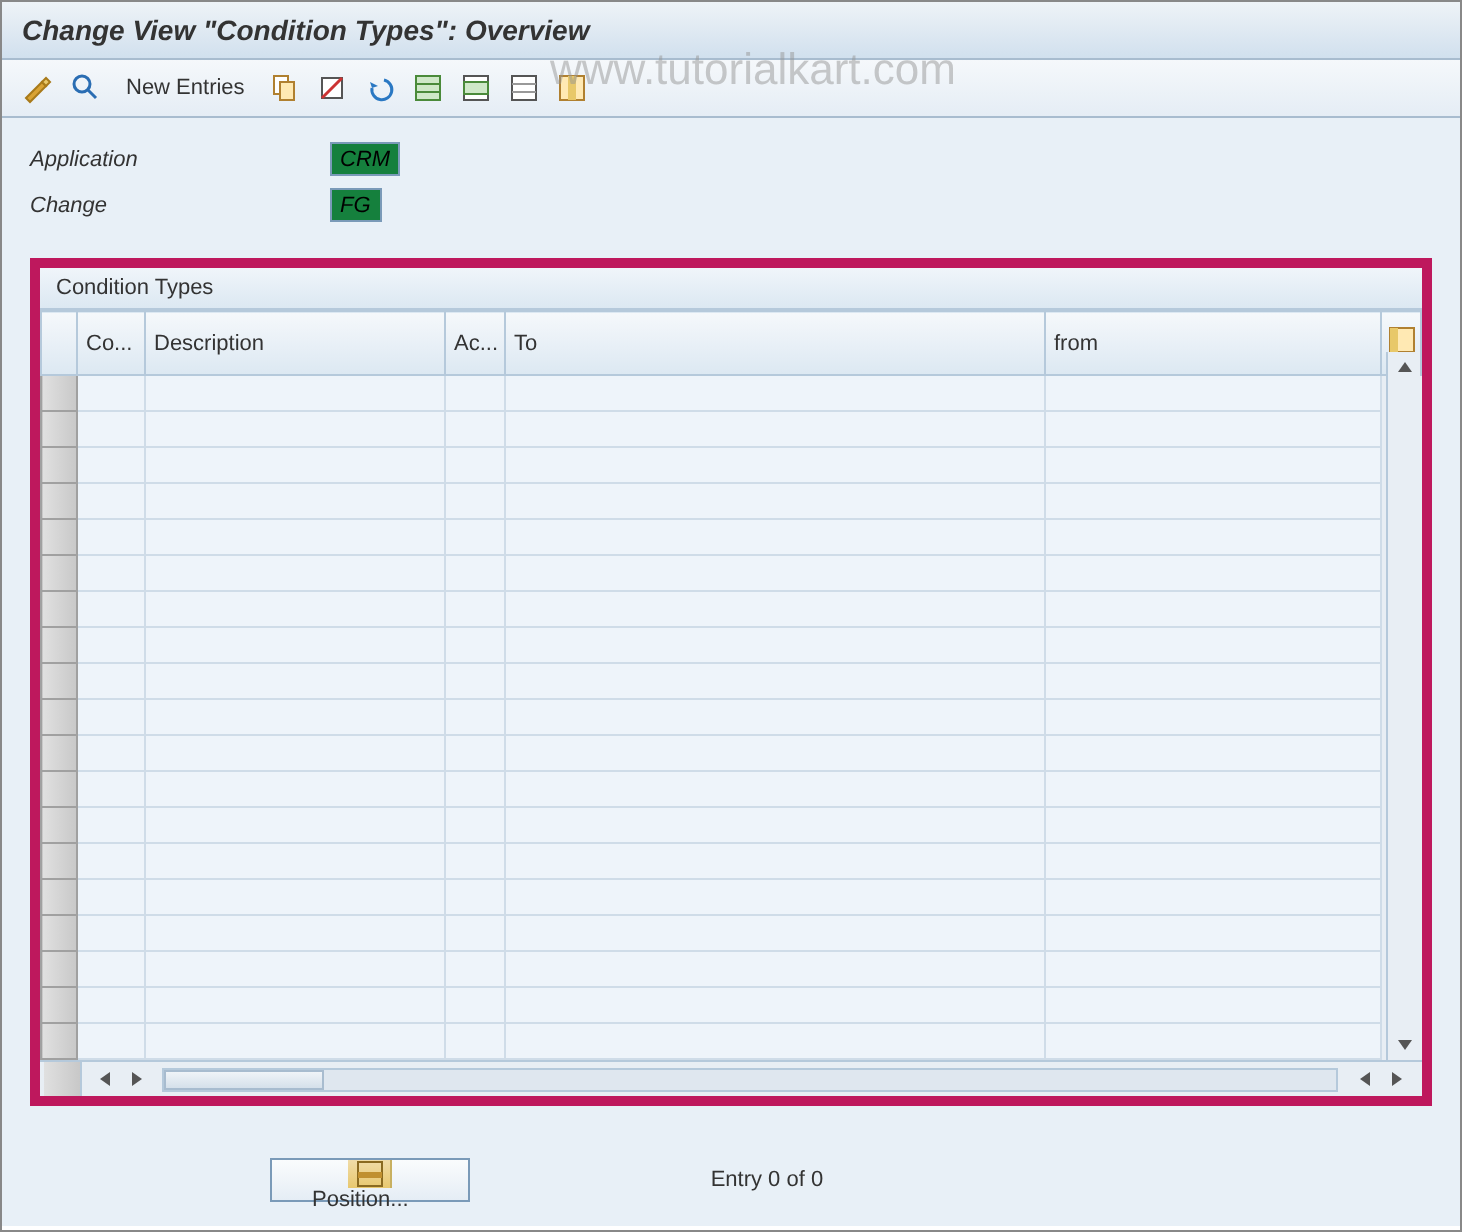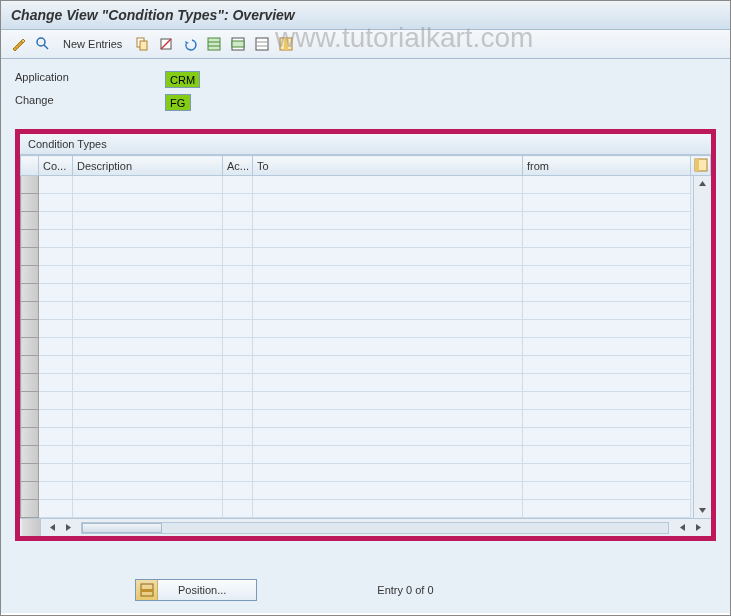--- a/index.html
+++ b/index.html
@@ -44,45 +44,46 @@
     .new-entries {
       font-size: 11px;
       color: #333;
       padding: 2px 6px;
       cursor: pointer;
     }
     .watermark {
       position: absolute;
       top: 22px;
       left: 275px;
-      font-size: 28px;
+      font-size: 22px;
       color: rgba(150,150,150,0.5);
       font-family: Arial, sans-serif;
       z-index: 100;
       pointer-events: none;
     }
     .content-area {
       background: #e8f0f7;
       padding: 12px 14px 8px 14px;
       height: calc(100% - 60px);
       position: relative;
     }
     .form-row {
       display: flex;
-      align-items: flex-start;
+      align-items: center;
       margin-bottom: 6px;
+      font-style: italic;
     }
     .form-label {
       width: 150px;
       color: #333;
       font-size: 11px;
     }
     .form-value {
       border: 1px solid #7a9ab8;
-      background: #84cc16;
+      background: #15803d;
       padding: 1px 4px;
       font-size: 11px;
       min-width: 26px;
       height: 17px;
       display: inline-flex;
       align-items: center;
     }
     .table-panel {
       margin-top: 18px;
       border: 5px solid #be185d;
@@ -104,21 +105,21 @@
       table-layout: fixed;
     }
     .data-table th {
       background: linear-gradient(#f5f8fb, #dce8f2);
       border: 1px solid #b5c9db;
       padding: 3px 4px;
       font-size: 11px;
       font-weight: normal;
       text-align: left;
       color: #333;
-      height: 20px;
+      height: 32px;
       overflow: hidden;
       white-space: nowrap;
     }
     .data-table td {
       border: 1px solid #cfdce8;
       background: #eef4fa;
       height: 18px;
       padding: 0 2px;
     }
     .data-table td.row-selector {
@@ -195,20 +196,21 @@
       padding: 0 14px;
     }
     .position-btn {
       margin-left: 120px;
       display: flex;
       align-items: center;
       border: 1px solid #7a9ab8;
       background: linear-gradient(#fafcfd,#e5edf5);
       height: 22px;
       cursor: pointer;
+      flex-direction: column;
     }
     .position-btn .pos-icon {
       width: 22px; height: 100%;
       background: linear-gradient(#f0dca8,#e8c86f);
       border-right: 1px solid #c8b060;
       display:flex;align-items:center;justify-content:center;
     }
     .position-btn .pos-label {
       padding: 0 30px 0 20px;
       font-size: 11px;

